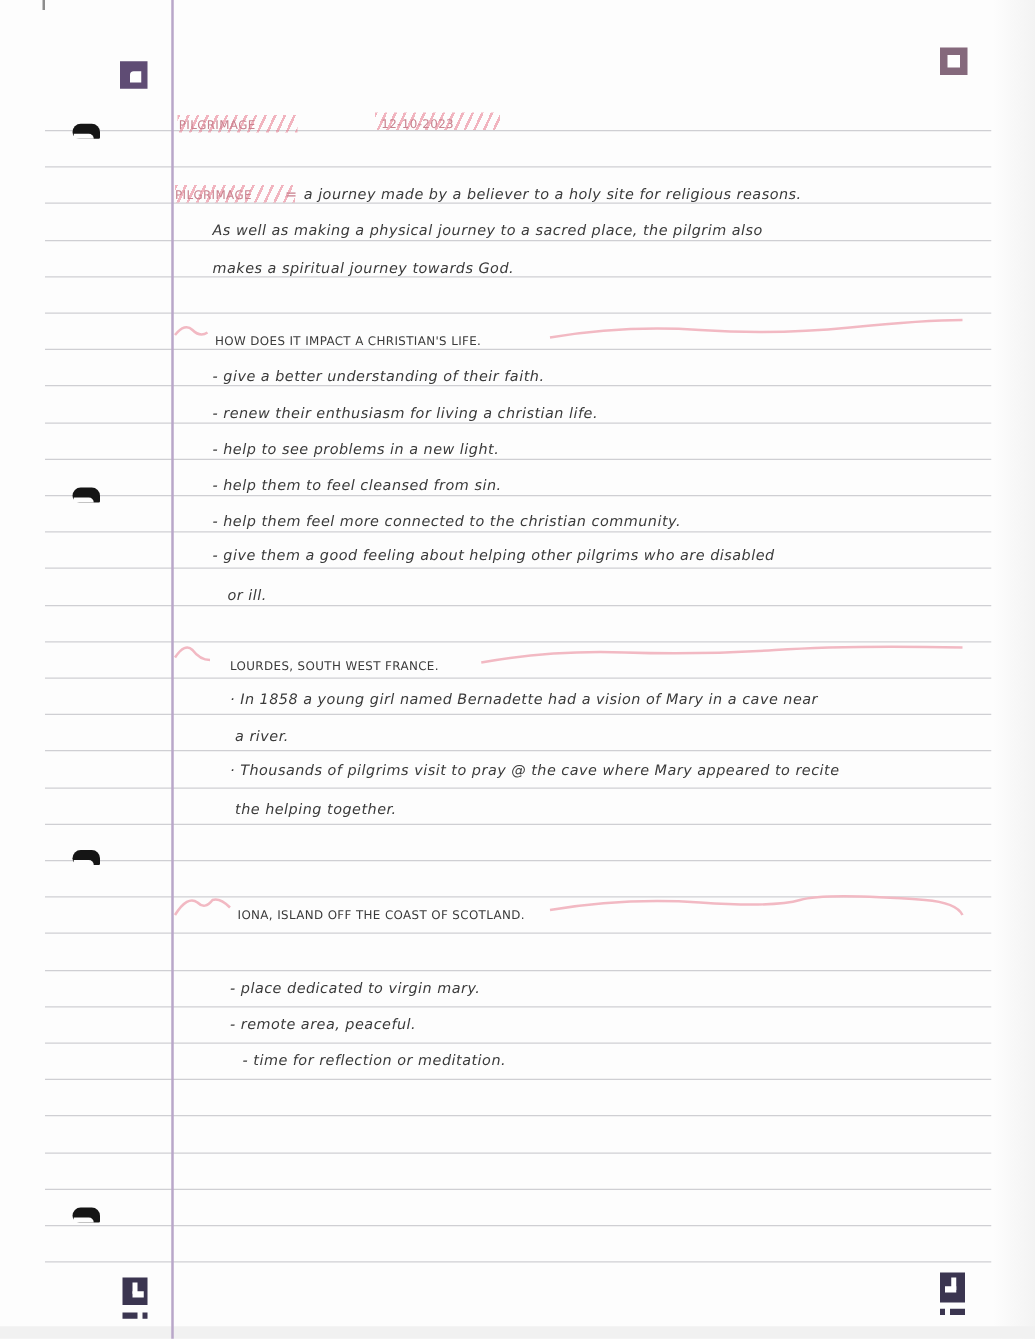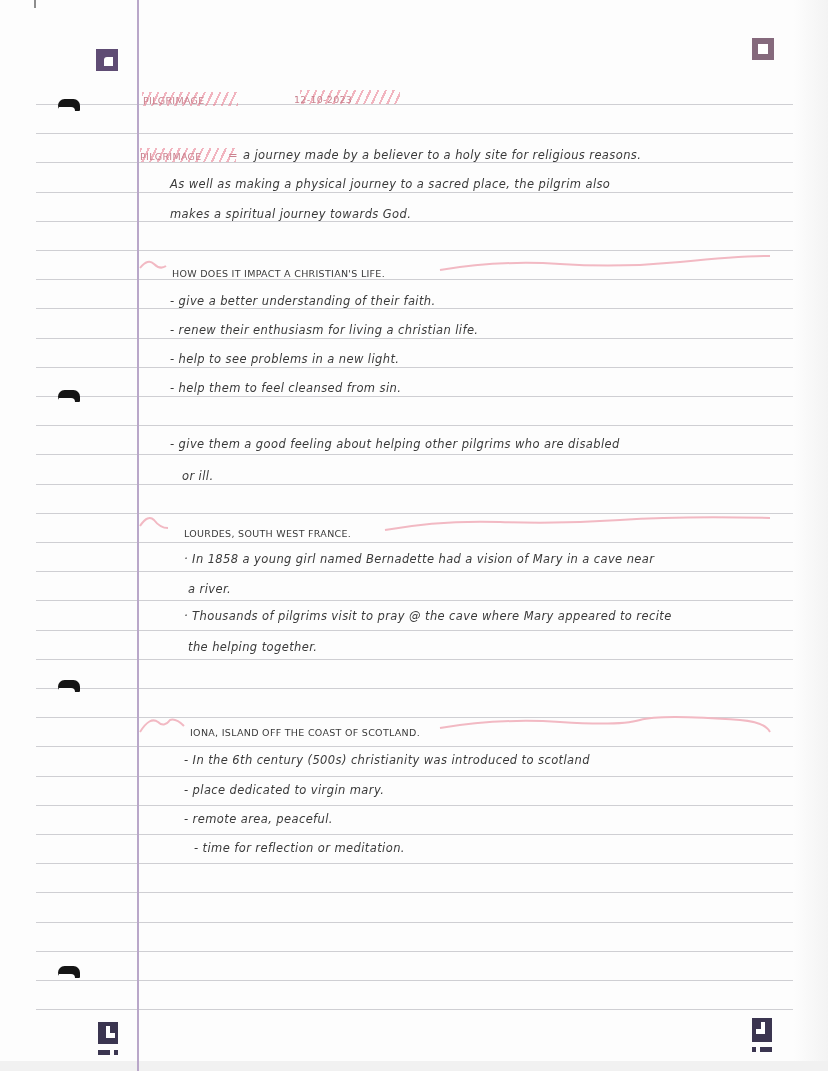--- a/index.html
+++ b/index.html
@@ -102,53 +102,53 @@
       <div class="gap"></div>
     </div>
   <div class="hole" style="top:966px;">
       <div class="cap"></div>
       <div class="gap"></div>
     </div>
 
   <div class="hl" style="left:142px;top:92px;width:96px;"></div>
   <div class="hw caps pink" style="left:143px;top:95px;">PILGRIMAGE</div>
   <div class="hl" style="left:300px;top:90px;width:100px;"></div>
-  <div class="hw caps pink" style="left:294px;top:94px;">12-10-2023</div>
+  <div class="hw caps pink" style="left:305px;top:94px;">12-10-2023</div>
 
   <div class="hl" style="left:140px;top:148px;width:96px;"></div>
   <div class="hw caps pink" style="left:140px;top:151px;">PILGRIMAGE</div>
   <div class="hw pink" style="left:228px;top:148px;">=</div>
   <div class="hw" style="left:243px;top:148px;">a journey made by a believer to a holy site for religious reasons.</div>
   <div class="hw" style="left:170px;top:177px;">As well as making a physical journey to a sacred place, the pilgrim also</div>
   <div class="hw" style="left:170px;top:207px;">makes a spiritual journey towards God.</div>
 
   <svg class="wave" style="left:140px;top:250px;" width="640" height="30">
     <path d="M0 18 Q8 8 14 14 Q20 20 26 16" stroke="#f2b9c3" stroke-width="2" fill="none"></path>
     <path d="M300 20 Q360 10 420 14 T540 12 T630 6" stroke="#f2b9c3" stroke-width="2" fill="none"></path>
   </svg>
   <div class="hw caps" style="left:172px;top:268px;">HOW DOES IT IMPACT A CHRISTIAN'S LIFE.</div>
   <div class="hw" style="left:170px;top:294px;">- give a better understanding of their faith.</div>
   <div class="hw" style="left:170px;top:323px;">- renew their enthusiasm for living a christian life.</div>
   <div class="hw" style="left:170px;top:352px;">- help to see problems in a new light.</div>
   <div class="hw" style="left:170px;top:381px;text-align:right;">- help them to feel cleansed from sin.</div>
+  <div class="hw" style="left:170px;top:410px;">- help them feel more connected to the christian community.</div>
   <div class="hw" style="left:170px;top:437px;">- give them a good feeling about helping other pilgrims who are disabled</div>
   <div class="hw" style="left:182px;top:469px;">or ill.</div>
 
   <svg class="wave" style="left:140px;top:510px;" width="640" height="30">
     <path d="M0 16 Q8 4 14 10 Q20 18 28 18" stroke="#f2b9c3" stroke-width="2" fill="none"></path>
     <path d="M245 20 Q300 10 360 12 T480 10 T630 8" stroke="#f2b9c3" stroke-width="2" fill="none"></path>
   </svg>
   <div class="hw caps" style="left:184px;top:528px;">LOURDES, SOUTH WEST FRANCE.</div>
   <div class="hw" style="left:184px;top:552px;">· In 1858 a young girl named Bernadette had a vision of Mary in a cave near</div>
   <div class="hw" style="left:188px;top:582px;">a river.</div>
   <div class="hw" style="left:184px;top:609px;">· Thousands of pilgrims visit to pray @ the cave where Mary appeared to recite</div>
   <div class="hw" style="left:188px;top:640px;">the helping together.</div>
 
   <svg class="wave" style="left:140px;top:712px;" width="640" height="30">
     <path d="M0 20 Q10 4 18 10 Q24 16 30 8 Q36 6 44 14" stroke="#f2b9c3" stroke-width="2" fill="none"></path>
     <path d="M300 16 Q360 6 420 10 T500 8 T600 8 Q625 10 630 20" stroke="#f2b9c3" stroke-width="2" fill="none"></path>
   </svg>
   <div class="hw caps" style="left:190px;top:727px;">IONA, ISLAND OFF THE COAST OF SCOTLAND.</div>
-  <div class="hw" style="left:184px;top:753px;">- In the 6th century (500s) christianity was introduced to scotland</div>
   <div class="hw" style="left:184px;top:783px;">- place dedicated to virgin mary.</div>
   <div class="hw" style="left:184px;top:812px;">- remote area, peaceful.</div>
   <div class="hw" style="left:194px;top:841px;">- time for reflection or meditation.</div>
 </div>
 
 </body></html>

